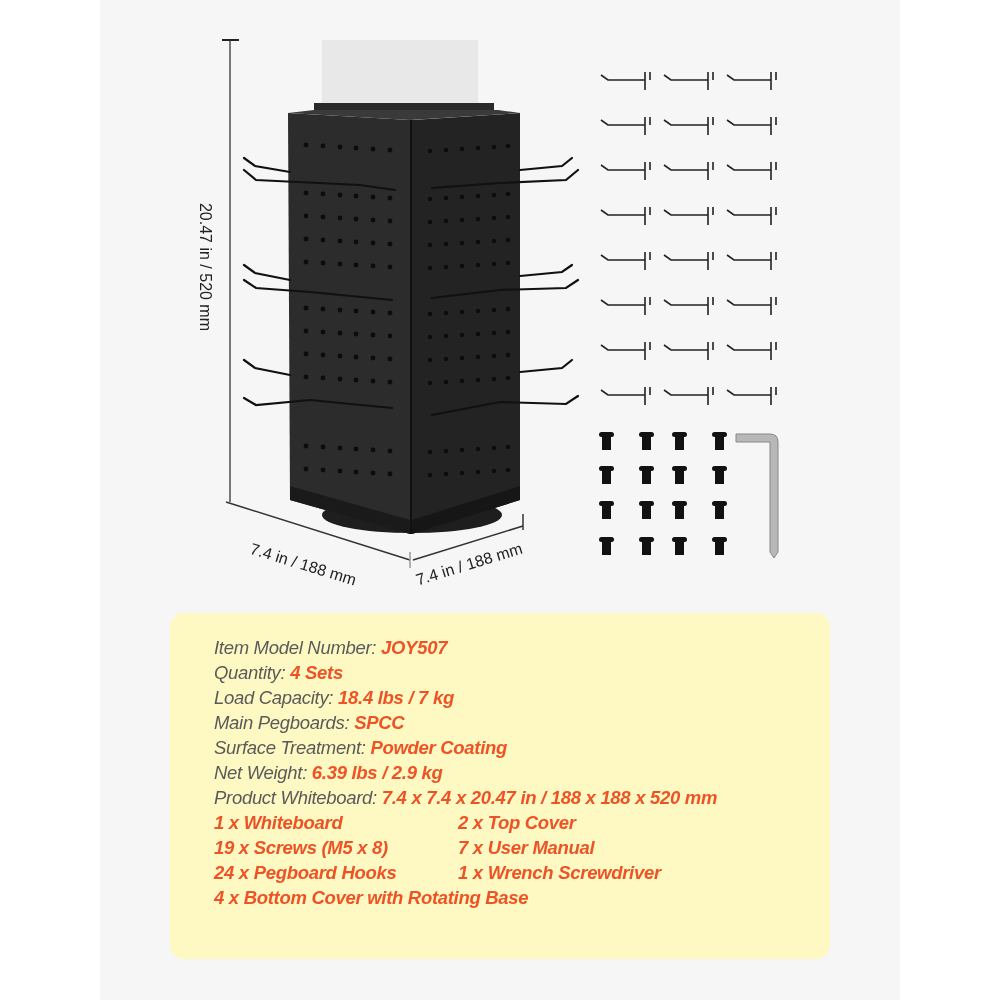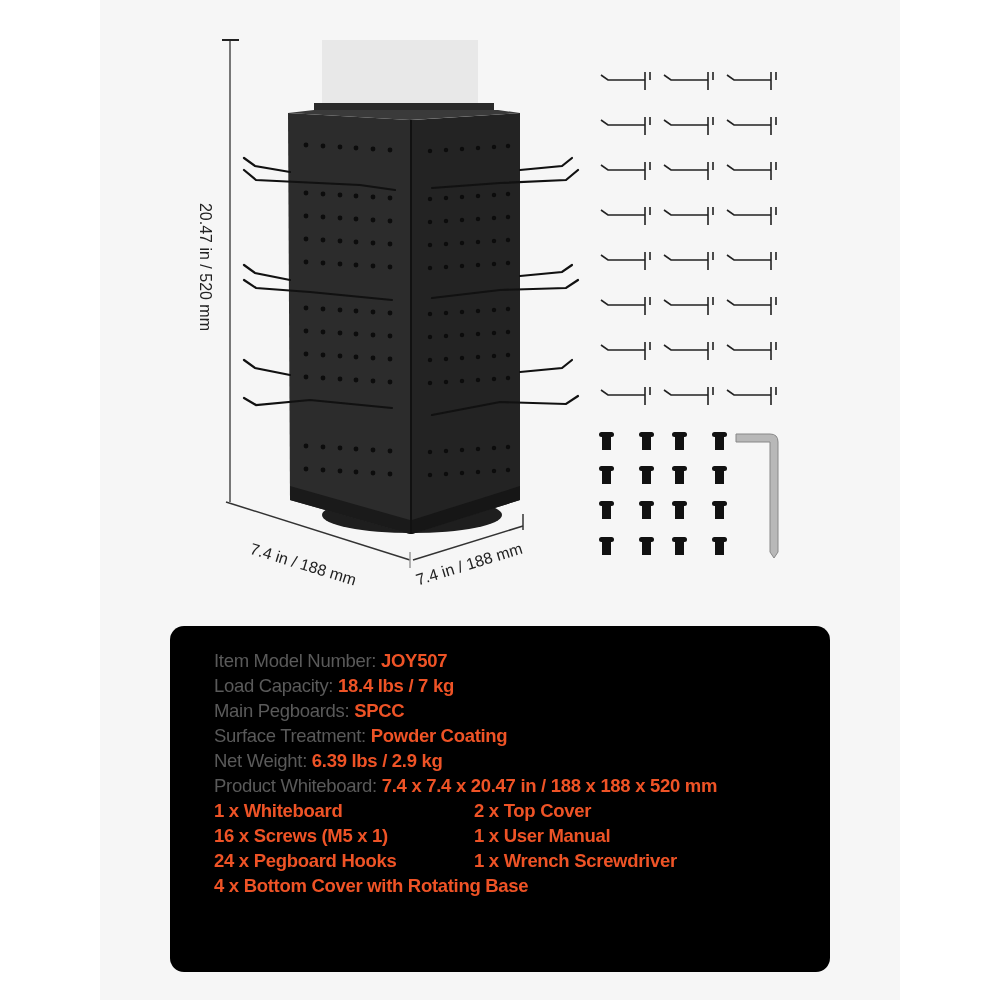--- a/index.html
+++ b/index.html
@@ -3,27 +3,27 @@
 <meta charset="utf-8">
 <style>
   html, body { margin: 0; padding: 0; }
   body {
     width: 1000px; height: 1000px; background: #ffffff; position: relative; overflow: hidden;
     font-family: "Liberation Sans", "DejaVu Sans", sans-serif;
   }
   .panel { position: absolute; left: 100px; top: 0; width: 800px; height: 1000px; background: #f6f6f6; }
   .stage { position: absolute; left: 0; top: 0; width: 1000px; height: 610px; }
   .card {
-    position: absolute; left: 170px; top: 626px; width: 660px; height: 346px;
-    background: #000000; border-radius: 14px;
+    position: absolute; left: 170px; top: 613px; width: 660px; height: 346px;
+    background: #fef9c3; border-radius: 14px; font-style: italic;
   }
   .specs { position: absolute; left: 44px; top: 22px; font-size: 18.5px; line-height: 25px; color: #5a5a5a; letter-spacing: -0.3px; }
   .spec-row { white-space: nowrap; }
   .val { color: #ee5326; font-weight: bold; }
-  .acc-grid { display: grid; grid-template-columns: 244px 360px; column-gap: 16px; }
+  .acc-grid { display: grid; grid-template-columns: 244px 360px; column-gap: 0; }
   .acc-item { color: #ee5326; font-weight: bold; white-space: nowrap; }
   .dim-label { position: absolute; font-size: 16px; color: #222; white-space: nowrap; }
 </style>
 </head>
 <body>
 
 <div class="panel"></div>
 
 <div class="stage">
   <svg width="1000" height="610" viewBox="0 0 1000 610">
@@ -379,28 +379,29 @@
   </svg>
 
   <div class="dim-label" style="left:110px; top:258px; transform: rotate(90deg); transform-origin: center; width:200px; text-align:center; margin-left:-5px;">20.47 in / 520 mm</div>
   <div class="dim-label" style="left:253px; top:540px; transform: rotate(17deg); transform-origin: left top;">7.4 in / 188 mm</div>
   <div class="dim-label" style="left:414px; top:572px; transform: rotate(-17deg); transform-origin: left top;">7.4 in / 188 mm</div>
 </div>
 
 <div class="card">
   <div class="specs">
     <div class="spec-row"><span>Item Model Number: </span><span class="val">JOY507</span></div>
+    <div class="spec-row"><span>Quantity: </span><span class="val">4 Sets</span></div>
     <div class="spec-row"><span>Load Capacity: </span><span class="val">18.4 lbs / 7 kg</span></div>
     <div class="spec-row"><span>Main Pegboards: </span><span class="val">SPCC</span></div>
     <div class="spec-row"><span>Surface Treatment: </span><span class="val">Powder Coating</span></div>
     <div class="spec-row"><span>Net Weight: </span><span class="val">6.39 lbs / 2.9 kg</span></div>
     <div class="spec-row"><span>Product Whiteboard: </span><span class="val">7.4 x 7.4 x 20.47 in / 188 x 188 x 520 mm</span></div>
     <div class="acc-grid">
       <div class="acc-item">1 x Whiteboard</div>
       <div class="acc-item">2 x Top Cover</div>
-      <div class="acc-item">16 x Screws (M5 x 1)</div>
-      <div class="acc-item">1 x User Manual</div>
+      <div class="acc-item">19 x Screws (M5 x 8)</div>
+      <div class="acc-item">7 x User Manual</div>
       <div class="acc-item">24 x Pegboard Hooks</div>
       <div class="acc-item">1 x Wrench Screwdriver</div>
       <div class="acc-item">4 x Bottom Cover with Rotating Base</div>
     </div>
   </div>
 </div>
 
 </body></html>

